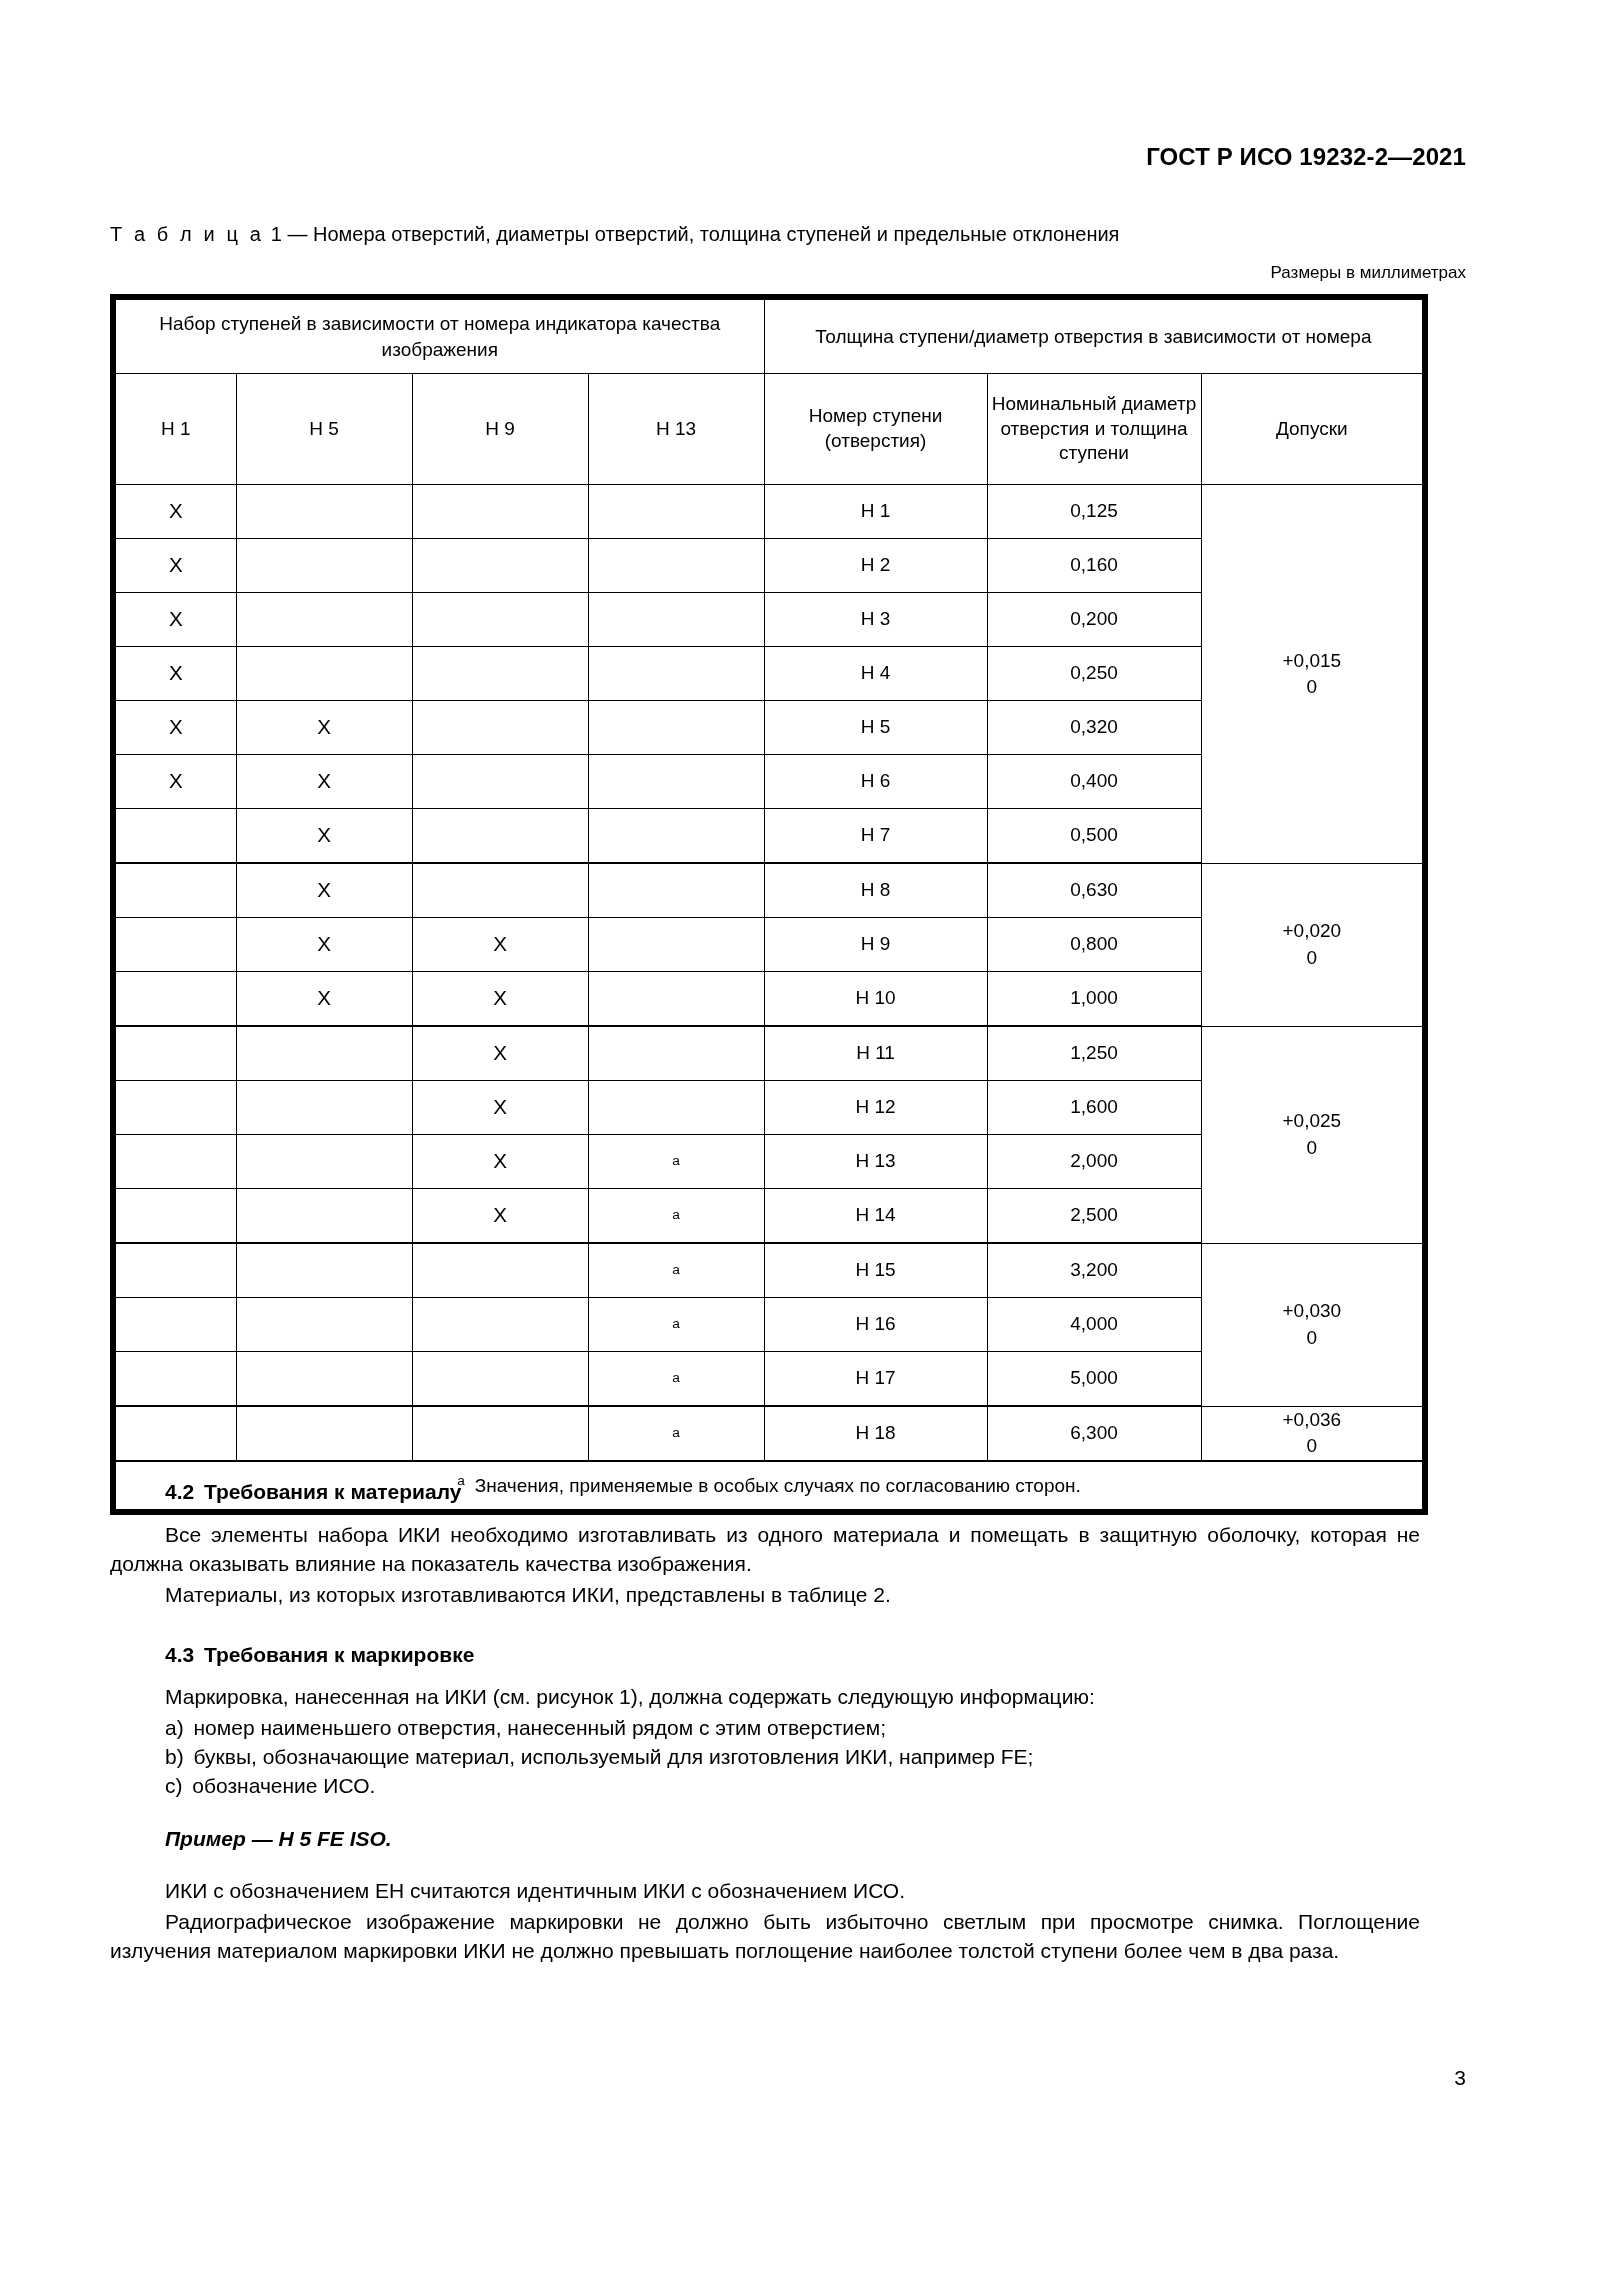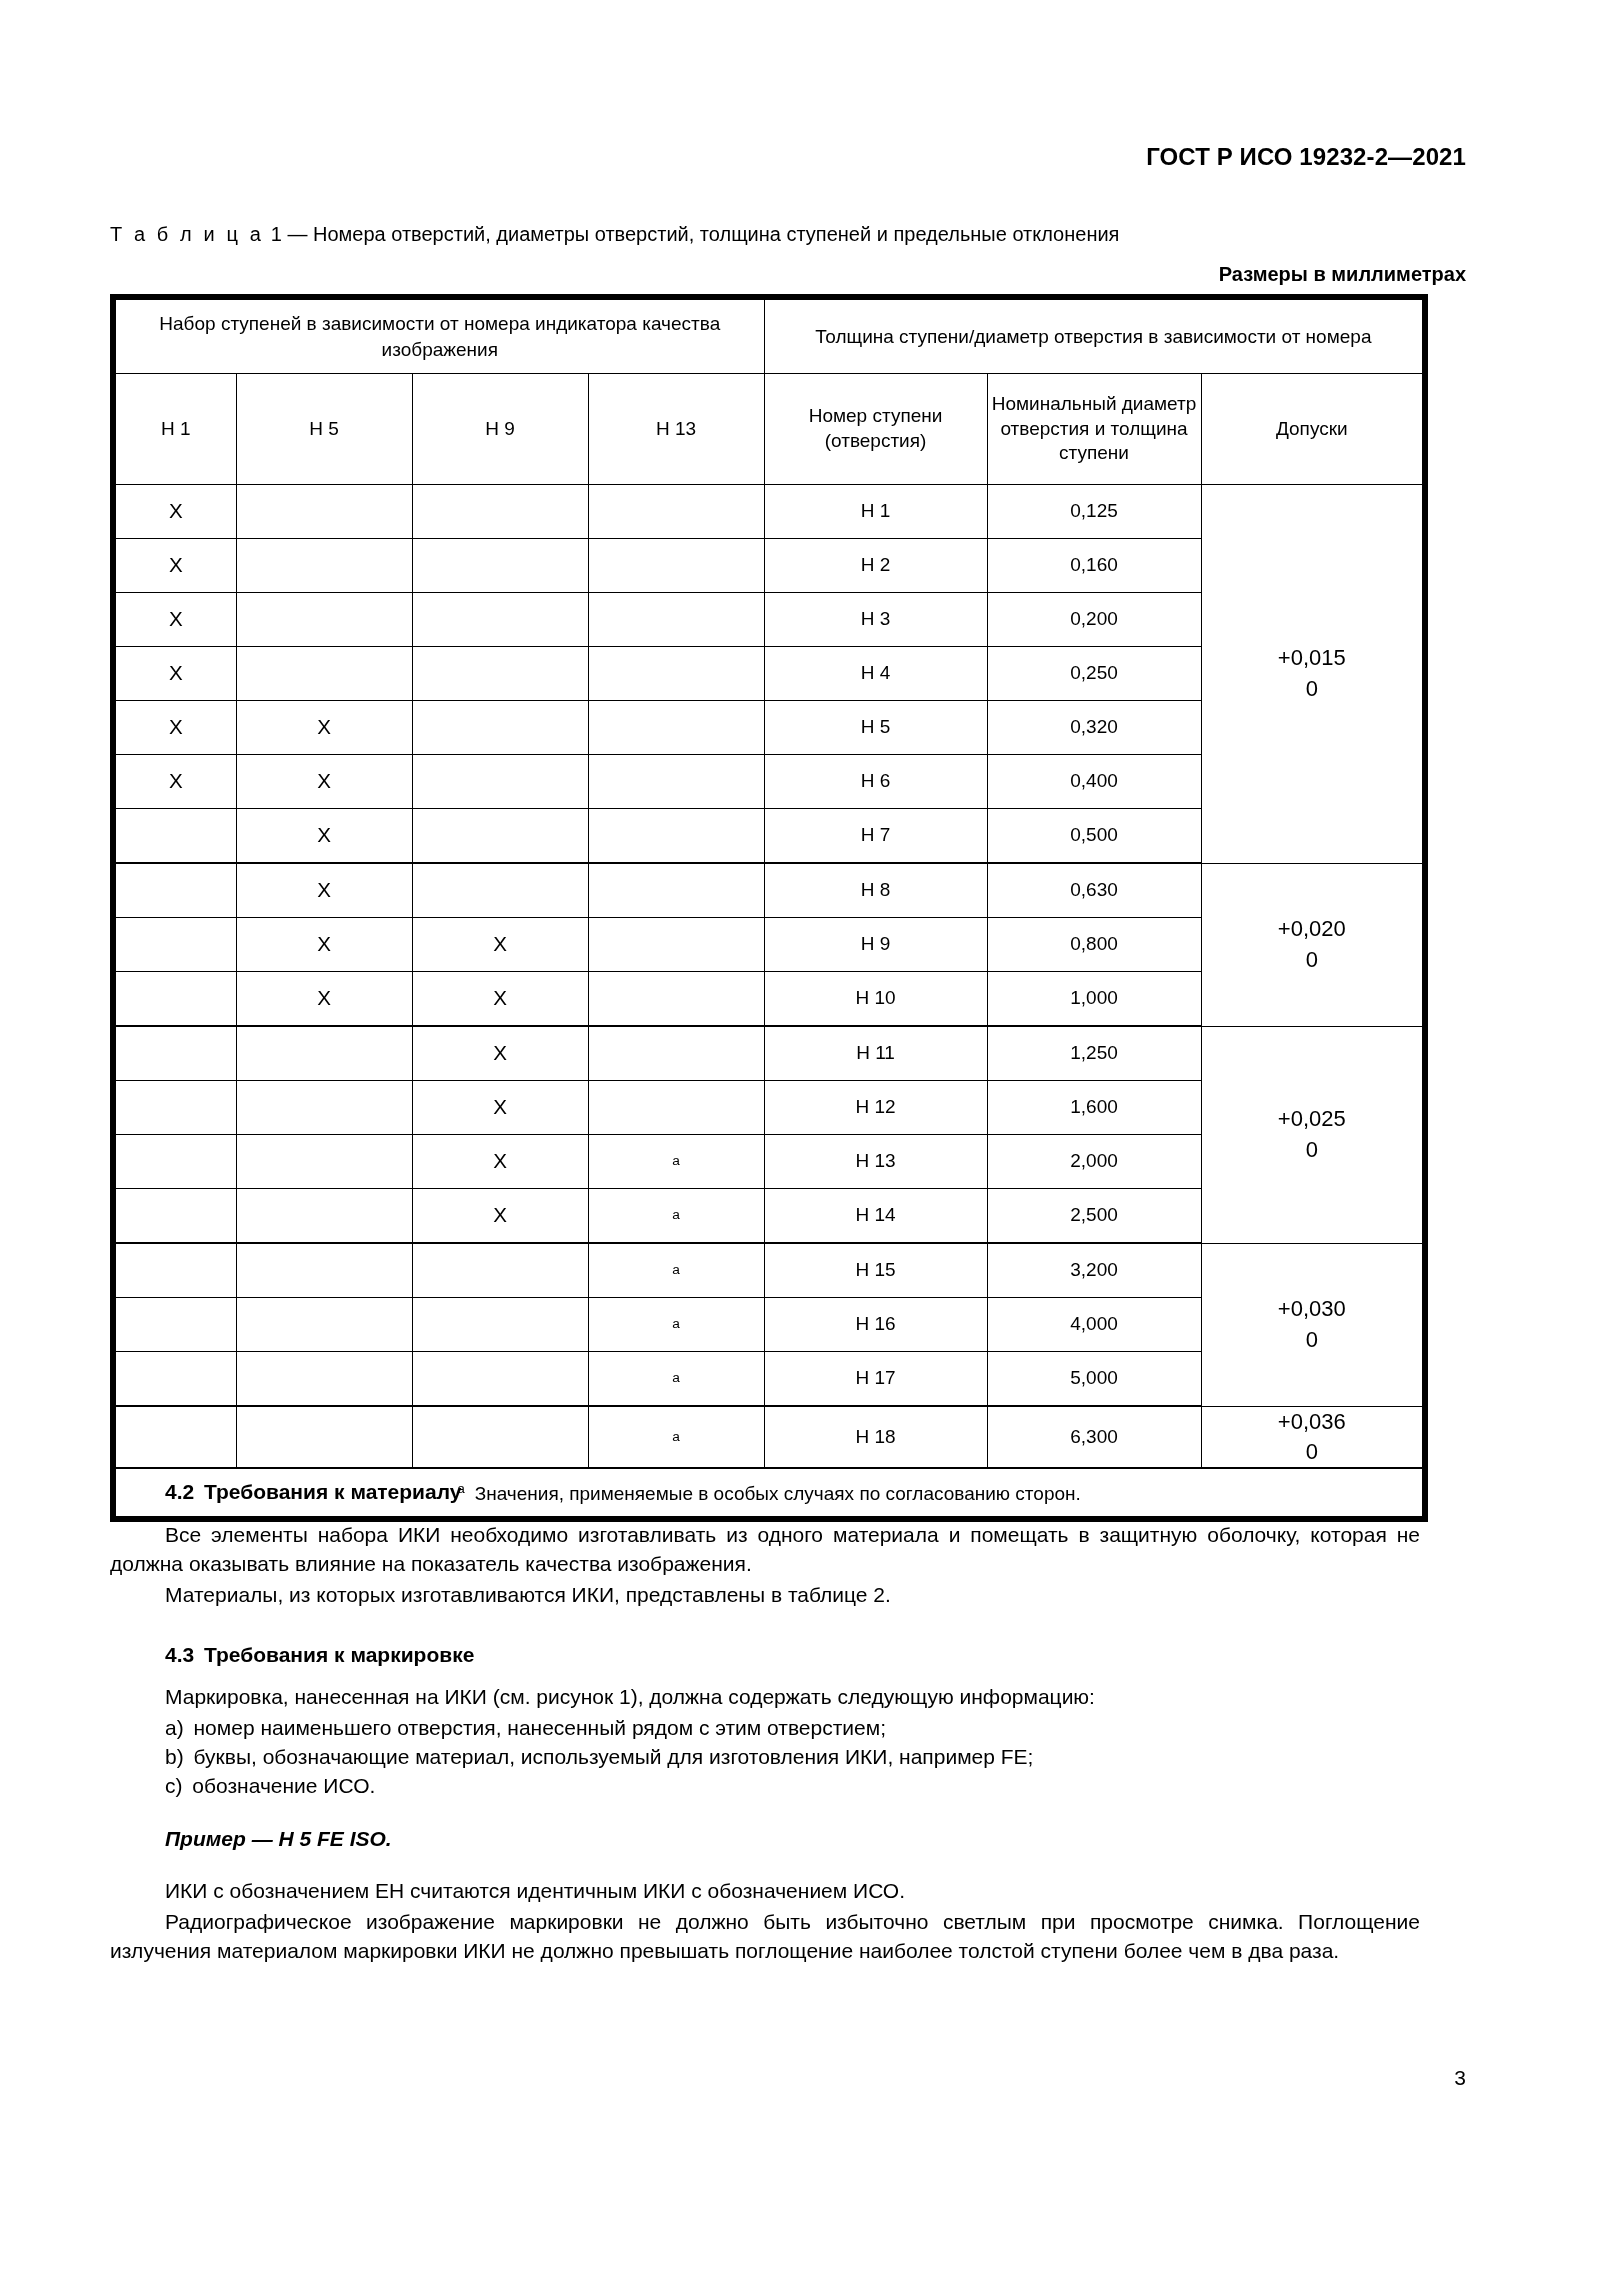--- a/index.html
+++ b/index.html
@@ -45,23 +45,22 @@
     letter-spacing: 3.1px;
   }
   .table-caption .tbl-num {
     margin-left: 6.9px;
   }
 
   .units-note {
     position: absolute;
     top: 263px;
     right: 155px;
-    font-size: 20px;
+    font-size: 17px;
     white-space: nowrap;
-    font-weight: bold;
   }
 
   
   .tbl-wrap {
     position: absolute;
     top: 294px;
     left: 110px;
     width: 1313px;
   }
   table.gost {
@@ -101,21 +100,21 @@
   td.mark {
     font-size: 20.6px;
   }
   td.sup {
     font-size: 13.7px;
     vertical-align: middle;
     padding-bottom: 9.8px;
   }
   td.tol {
     line-height: 1.38;
-    font-size: 22px;
+    font-size: 19px;
     white-space: pre-line;
   }
   
   tr.grp-end > td,
   tr.grp-end > th {
     border-bottom: 2px solid #000;
   }
 
   .footnote-row td {
     text-align: left;

